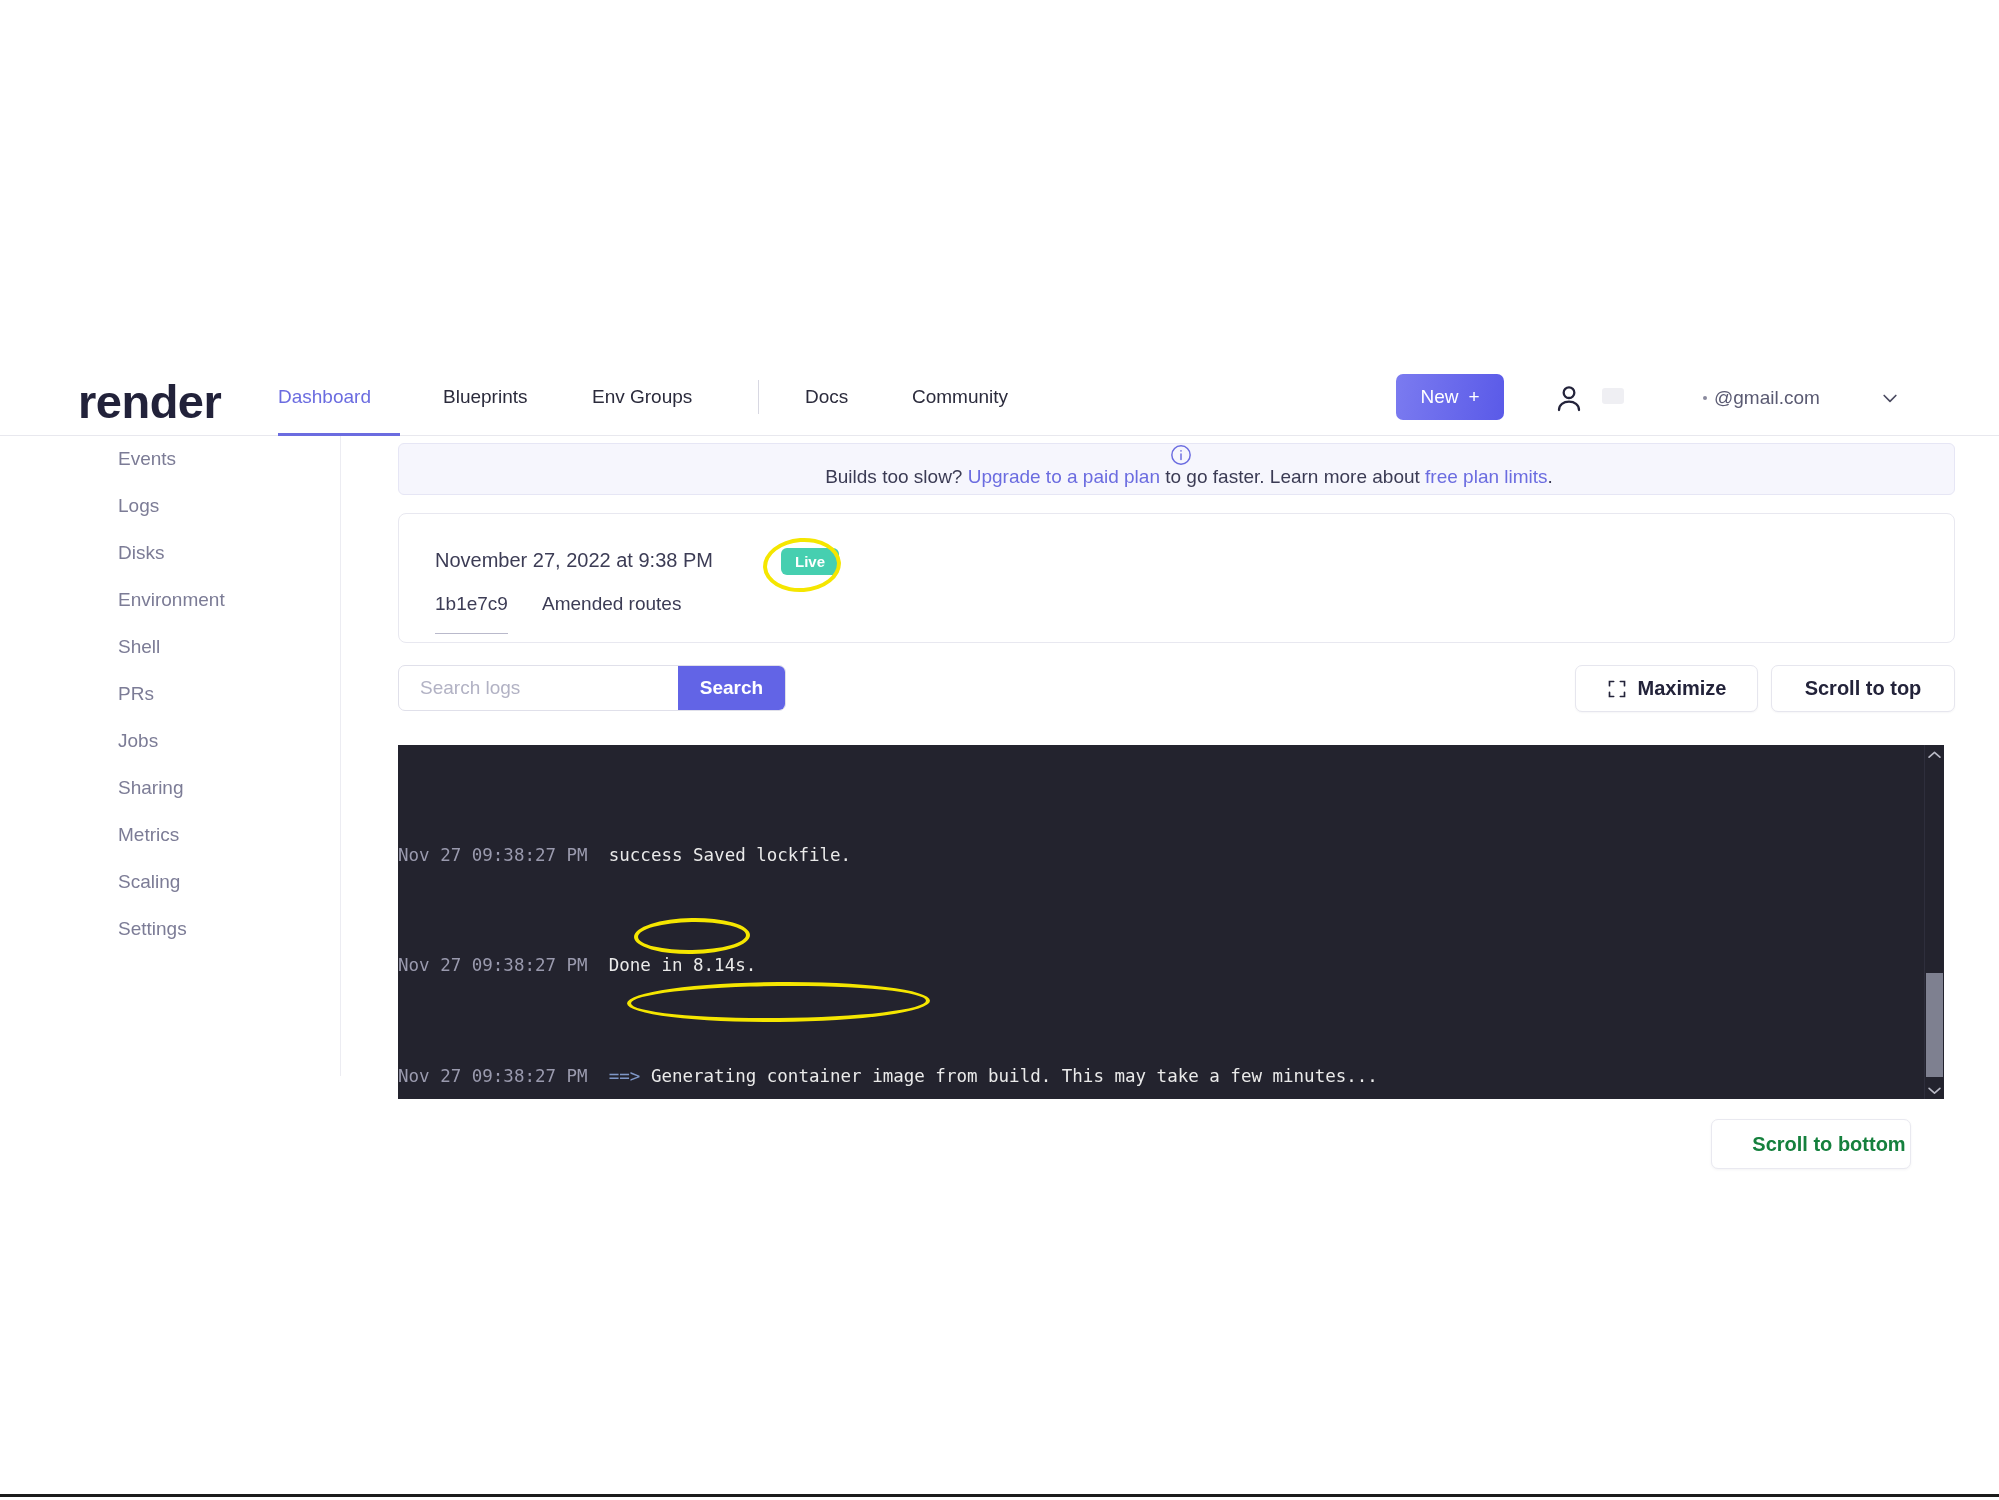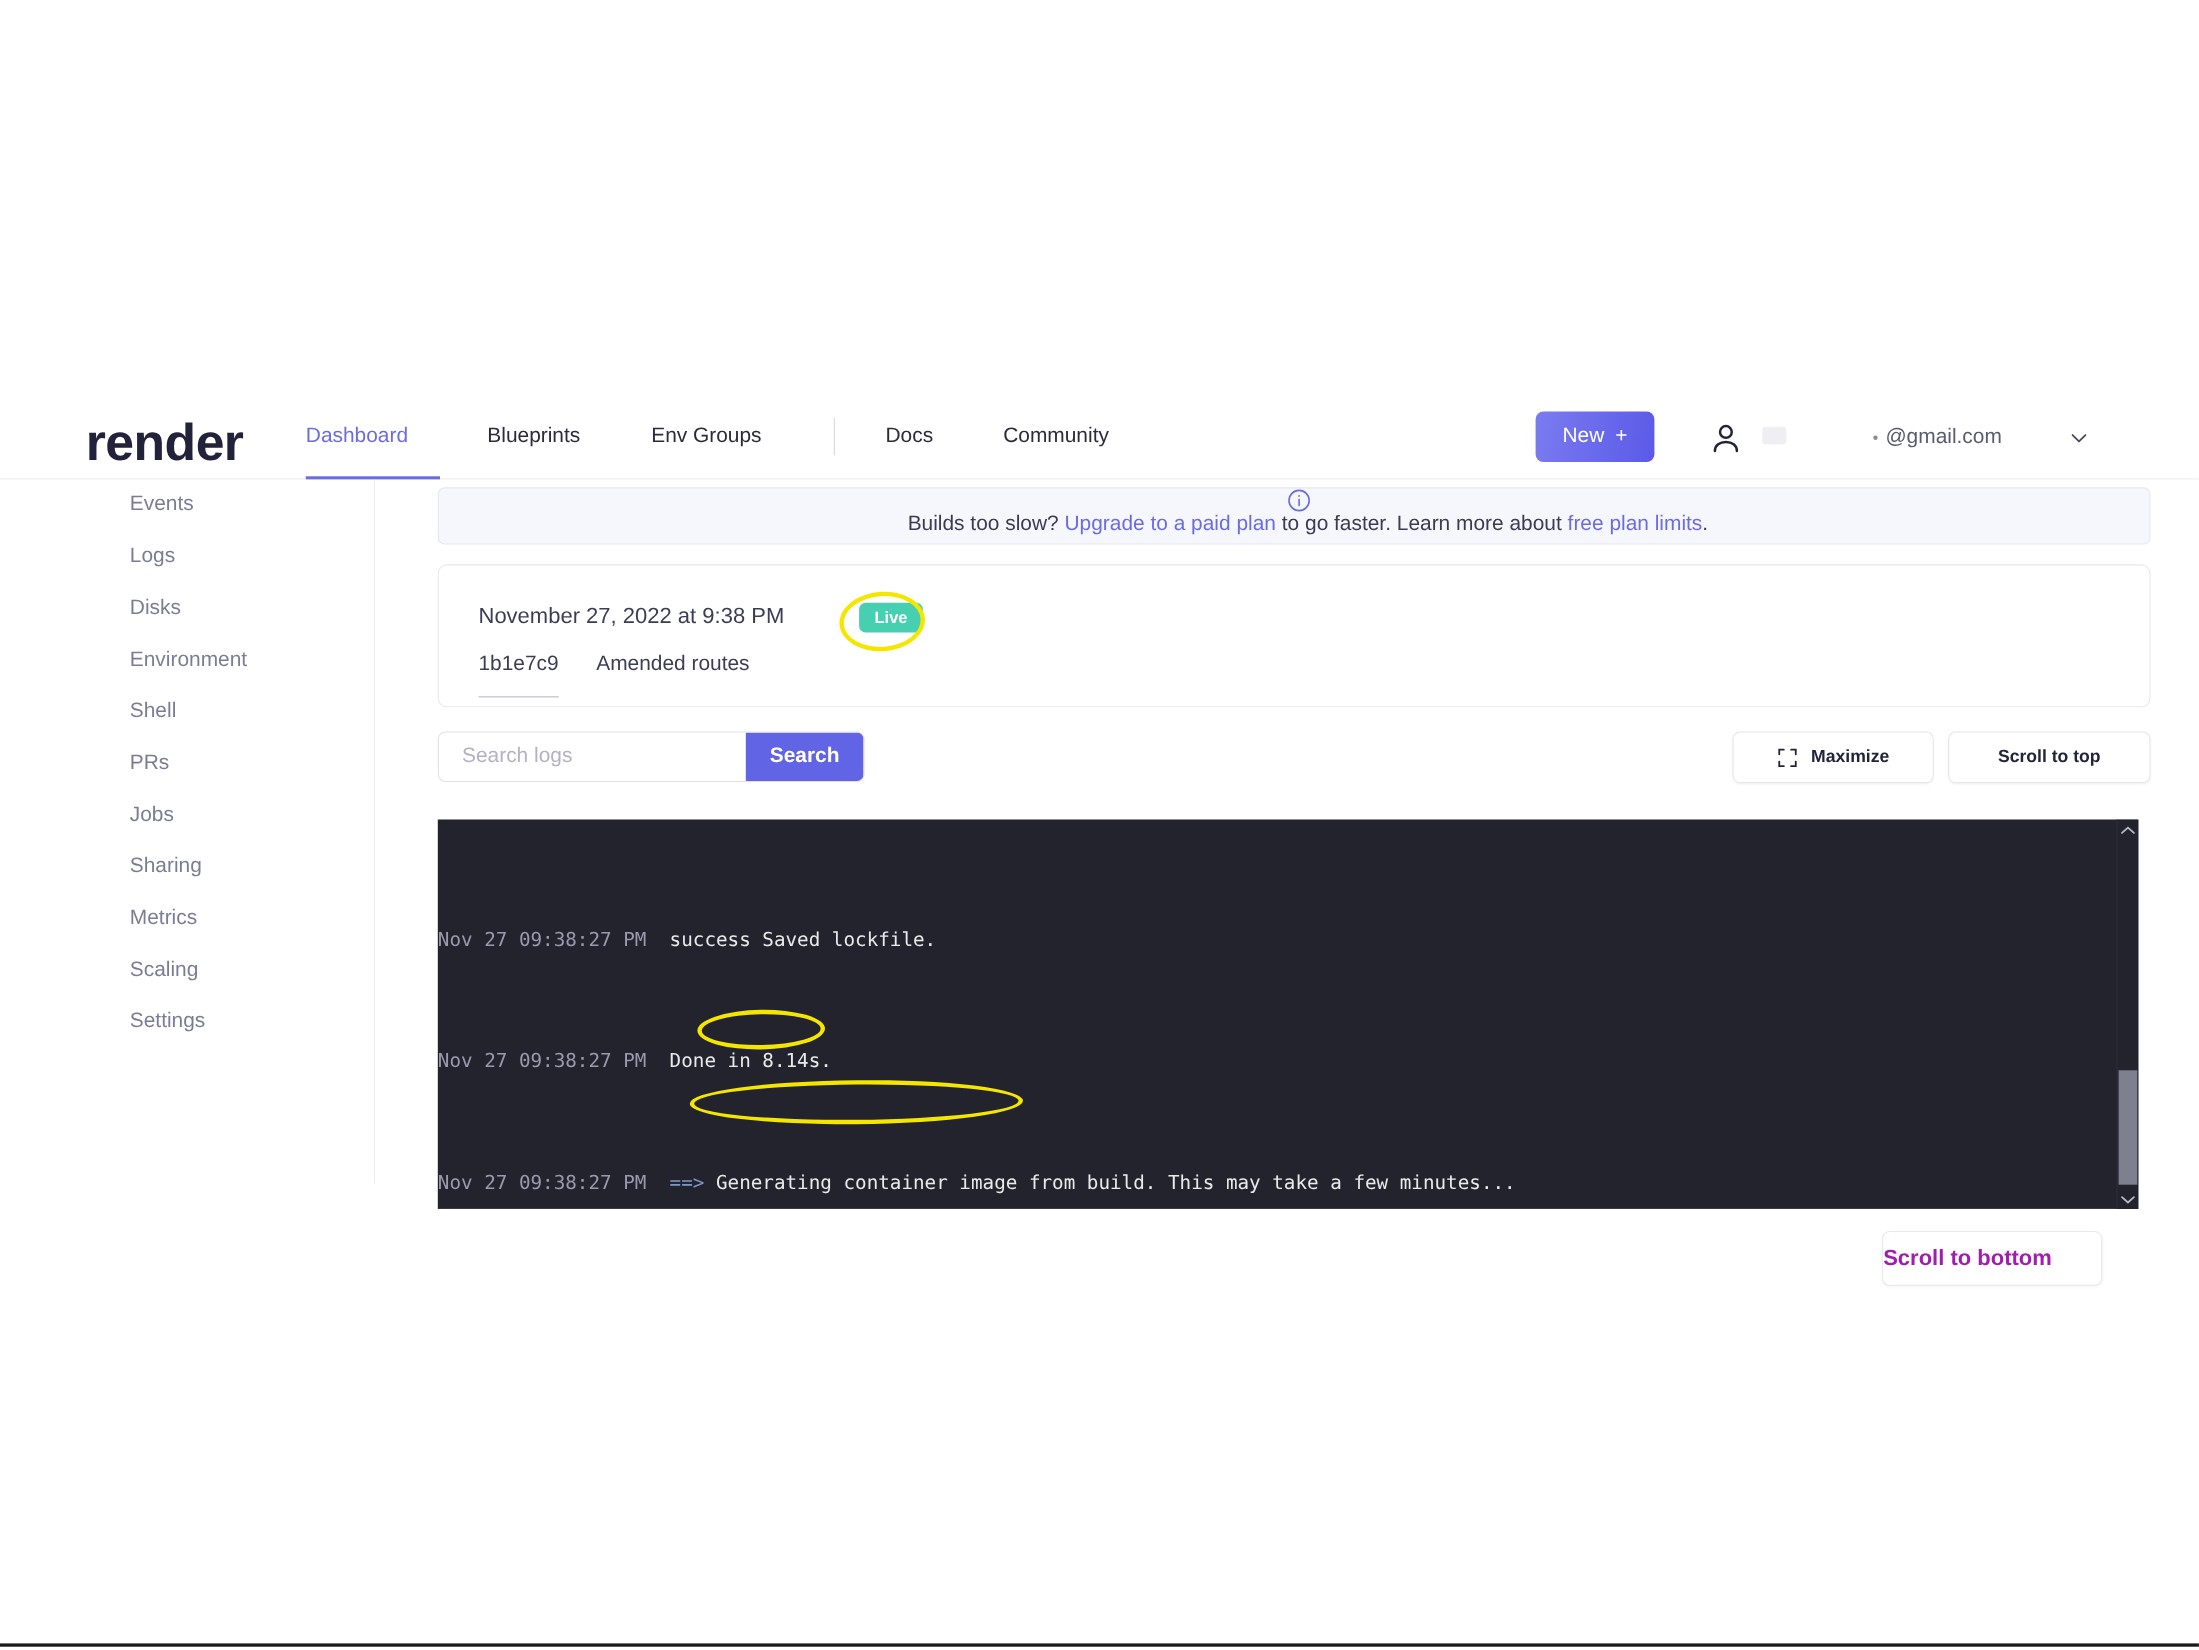--- a/index.html
+++ b/index.html
@@ -279,21 +279,21 @@
     font-family: "Liberation Sans", sans-serif;
   }
   .tool-button {
     position: absolute;
     top: 229px;
     height: 47px;
     border: 1px solid #e6e6ee;
     border-radius: 7px;
     background: #ffffff;
     color: #23233a;
-    font-size: 16px;
+    font-size: 20px;
     font-weight: 600;
     display: flex;
     align-items: center;
     justify-content: center;
     gap: 11px;
     cursor: pointer;
     box-sizing: border-box;
     font-family: "Liberation Sans", sans-serif;
     box-shadow: 0 1px 2px rgba(20,20,50,0.04);
   }
@@ -384,30 +384,31 @@
 
   #scroll-bottom-button {
     position: absolute;
     left: 1711px;
     top: 1119px;
     width: 200px;
     height: 50px;
     border: 1px solid #e9e9f0;
     border-radius: 7px;
     background: #ffffff;
-    color: #a21caf;
+    color: #15803d;
     font-size: 20px;
     font-weight: 600;
     display: flex;
     align-items: center;
-    justify-content: flex-start;
+    justify-content: center;
     cursor: pointer;
     box-sizing: border-box;
     box-shadow: 0 1px 3px rgba(20,20,50,0.05);
     font-family: "Liberation Sans", sans-serif;
+    padding-left: 36px;
   }
   #page-bottom-rule {
     position: absolute;
     left: 0;
     top: 1494px;
     width: 1999px;
     height: 3px;
     background: #1b1b1b;
   }
 </style>

